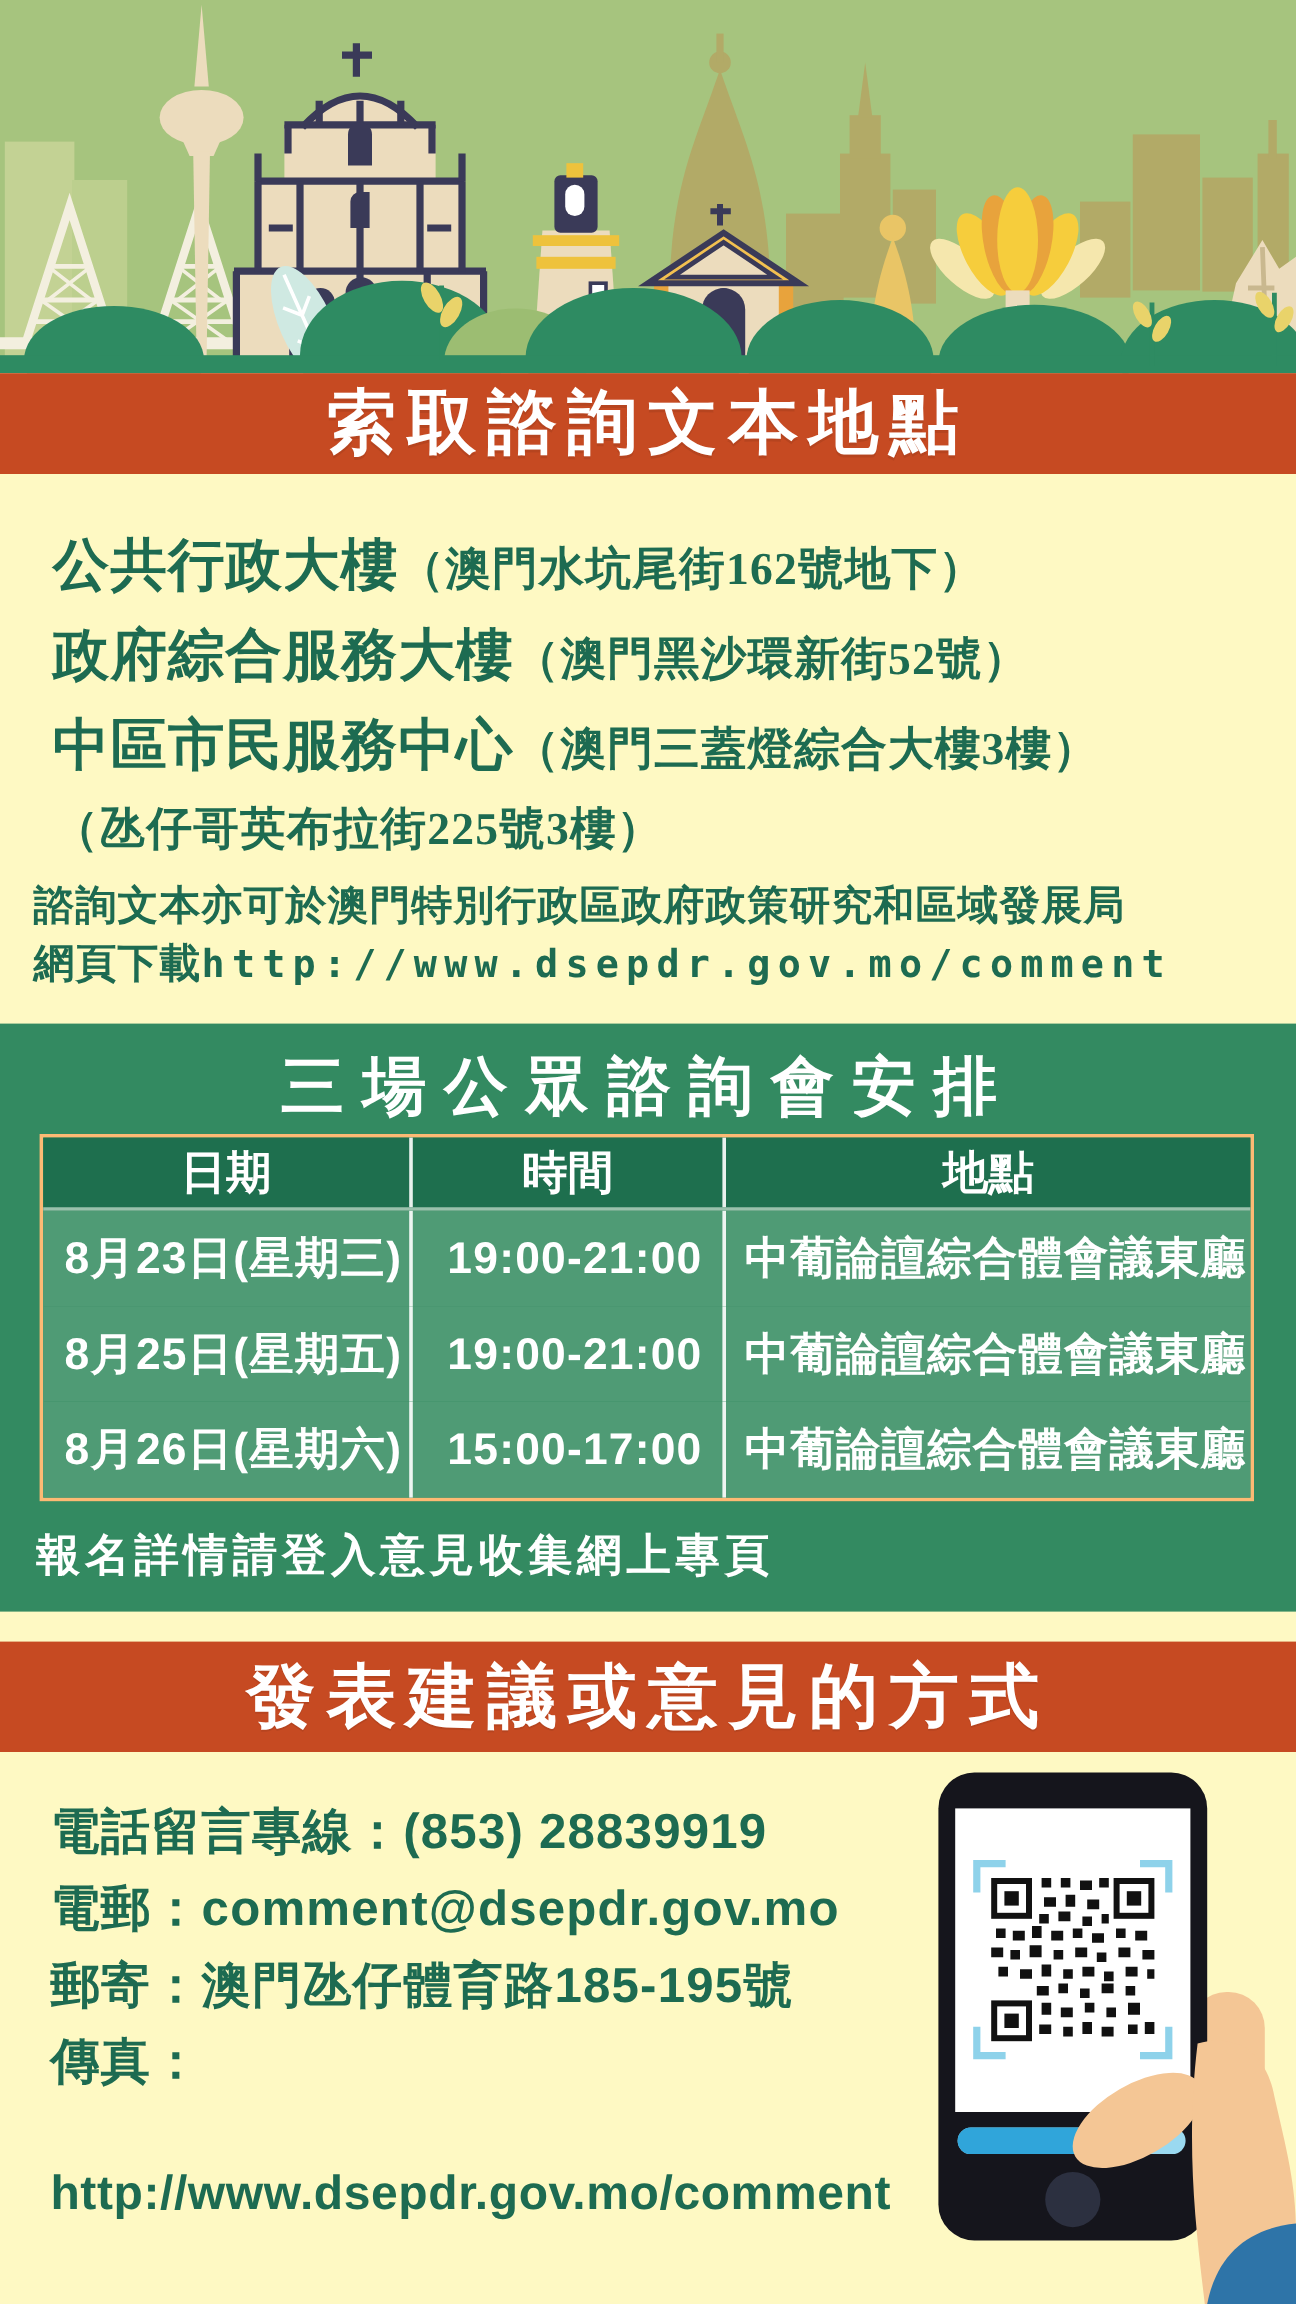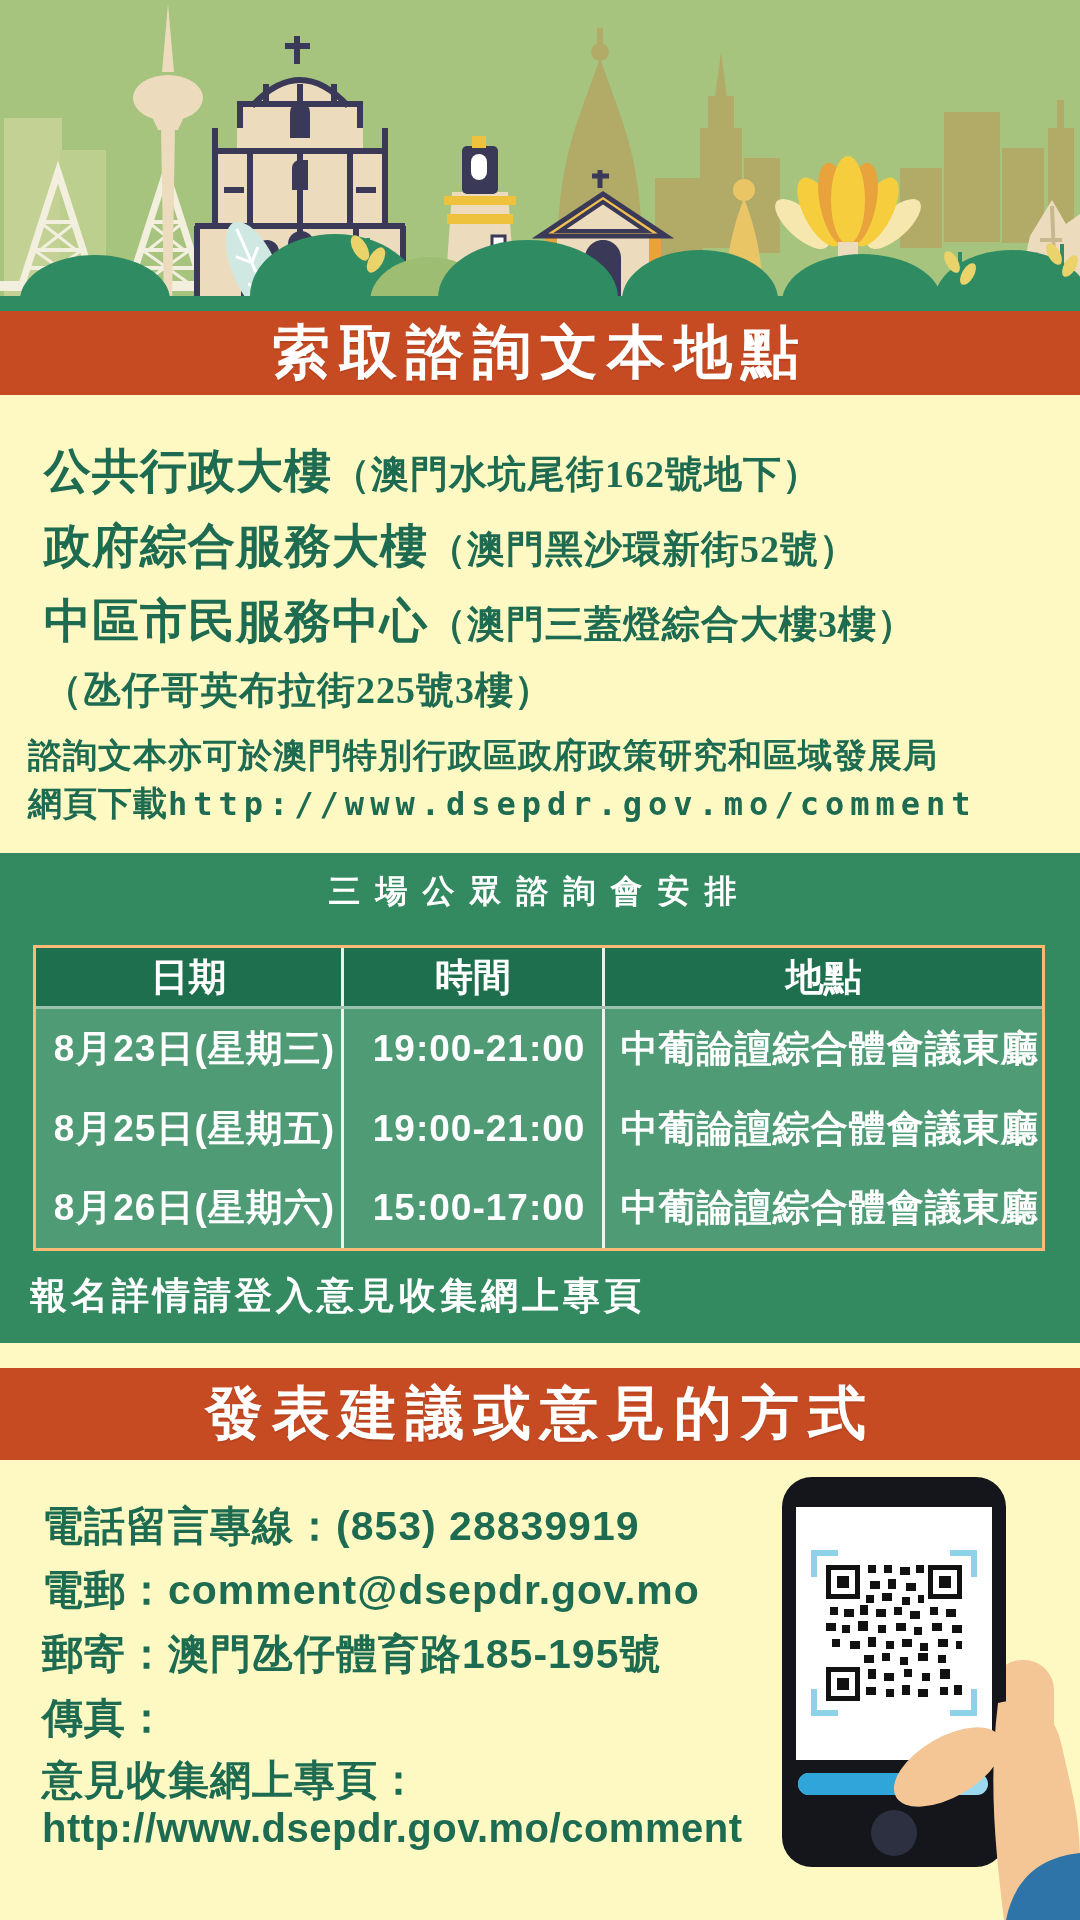--- a/index.html
+++ b/index.html
@@ -26,21 +26,21 @@
   .loc-line{position:absolute;left:44px;white-space:nowrap;display:flex;align-items:baseline;}
   .loc-name{font-size:47px;font-weight:800;letter-spacing:1px;}
   .loc-addr{font-size:38px;font-weight:700;letter-spacing:1px;font-family:Liberation Serif, serif;}
   .note{position:absolute;left:28px;top:731px;width:1010px;
         font-size:34px;font-weight:700;line-height:48px;letter-spacing:1px;}
   .note-url{letter-spacing:6px;font-family:"DejaVu Sans Mono","Liberation Mono",monospace;font-size:32px;}
   
   .panel{position:absolute;left:0;top:853px;width:1080px;height:490px;background:#338a61;}
   .panel-title{
     position:absolute;left:0;top:17px;width:100%;text-align:center;
-    color:#fff;font-size:32px;font-weight:800;letter-spacing:15px;white-space:nowrap;
+    color:#fff;font-size:53px;font-weight:800;letter-spacing:15px;white-space:nowrap;
   }
   .s-table{
     position:absolute;left:33px;top:92px;width:1012px;height:306px;
     border:3px solid #fdba74;display:flex;flex-direction:column;box-sizing:border-box;
   }
   .t-head{display:flex;height:58px;background:#1e6f4e;flex:none;}
   .t-row{display:flex;flex:1;background:#4f9b75;}
   .t-cell{display:flex;align-items:center;justify-content:center;
           color:#fff;font-weight:700;box-sizing:border-box;white-space:nowrap;}
   .t-head .t-cell{font-size:38px;}
@@ -269,24 +269,20 @@
     <span>電郵：</span>
     <span>comment@dsepdr.gov.mo</span>
   </div>
   <div class="contact-line" style="top:1627px;">
     <span>郵寄：</span>
     <span>澳門氹仔體育路185-195號</span>
   </div>
   <div class="contact-line" style="top:1691px;">
     <span>傳真：</span>
   </div>
-  <div class="contact-line" style="top:1753px;">
-    <span>意見收集網上專頁：</span>
-    <span></span>
-  </div>
   <div class="contact-url">http://www.dsepdr.gov.mo/comment</div>
 
   <svg class="phone-wrap" viewBox="0 0 320 465">
 
     <rect x="232" y="205" width="62" height="160" rx="30" fill="#f4c695"></rect>
 
     <rect x="22" y="22" width="224" height="390" rx="30" fill="#15151c"></rect>
 
     <rect x="36" y="52" width="196" height="253" fill="#ffffff"></rect>
 

